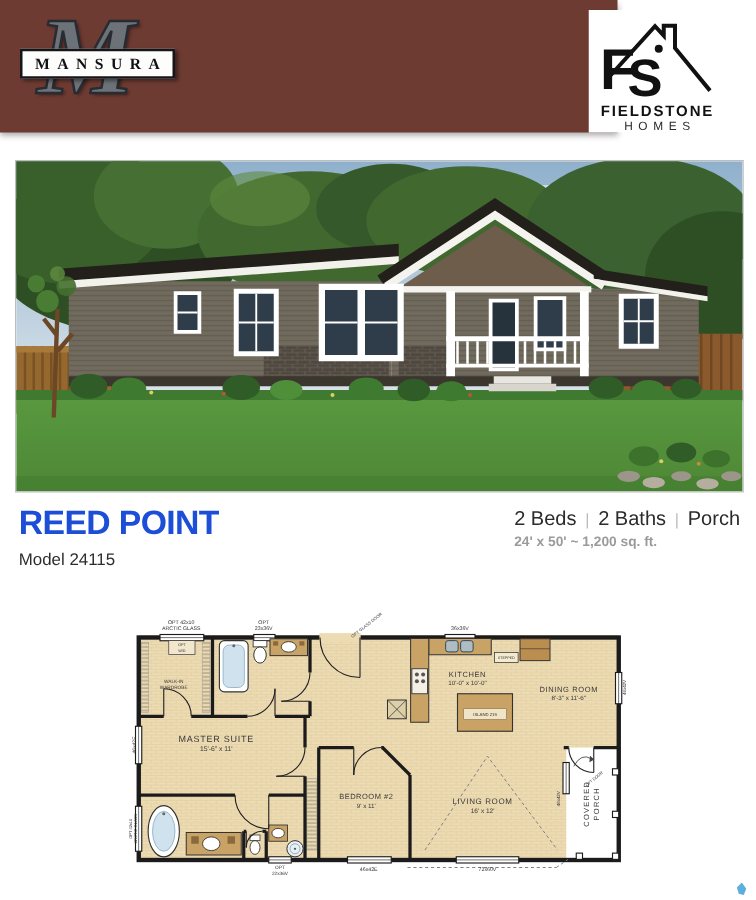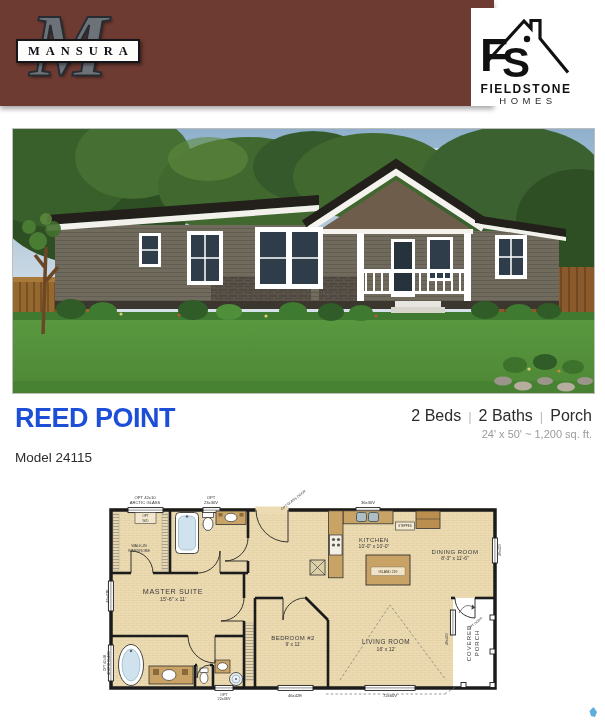--- a/index.html
+++ b/index.html
@@ -16,25 +16,25 @@
        letter-spacing:6px;color:#101017;box-shadow:2px 2px 3px rgba(0,0,0,.45);white-space:nowrap;}
   .hdr .tag{position:absolute;left:150px;top:36px;font-size:22px;font-weight:bold;color:#f0e8d5;
        letter-spacing:3px;white-space:nowrap;}
   .fsbox{position:absolute;left:471px;top:8px;width:110px;height:98px;background:#ffffff;}
   
   .photo{position:absolute;left:12px;top:128px;width:581px;height:264px;border:1px solid #bdbdbd;}
   .photo svg{display:block;}
   
   .tbar{position:absolute;left:15px;top:404px;width:577px;height:50px;}
   .tbar h1{margin:0;font-size:27px;font-weight:bold;letter-spacing:-.5px;color:#1d4ed8;line-height:1.05;}
-  .tbar .model{font-size:13.5px;color:#2d2d2d;margin-top:18px;}
-  .tbar .right{position:absolute;right:0;top:3px;text-align:right;}
+  .tbar .model{font-size:13.5px;color:#2d2d2d;margin-top:8px;}
+  .tbar .right{position:absolute;right:0;top:3px;text-align:left;}
   .tbar .specs{font-size:16px;color:#2b2b2b;white-space:nowrap;}
   .tbar .specs .sep{color:#bcbcbc;padding:0 7px;font-size:13px;}
-  .tbar .dims{font-size:11px;color:#9b9b9b;margin-top:3px;}
+  .tbar .dims{font-size:11px;color:#9b9b9b;margin-top:3px;font-weight:bold;}
   
   .plan{position:absolute;left:103px;top:482px;width:400px;height:226px;}
   .plan svg{display:block;}
   svg text{font-family:"Liberation Sans",sans-serif;}
   .wm{position:absolute;right:7px;bottom:5px;width:9px;height:11px;}
 </style>
 </head>
 <body>
 
 <div class="page">

